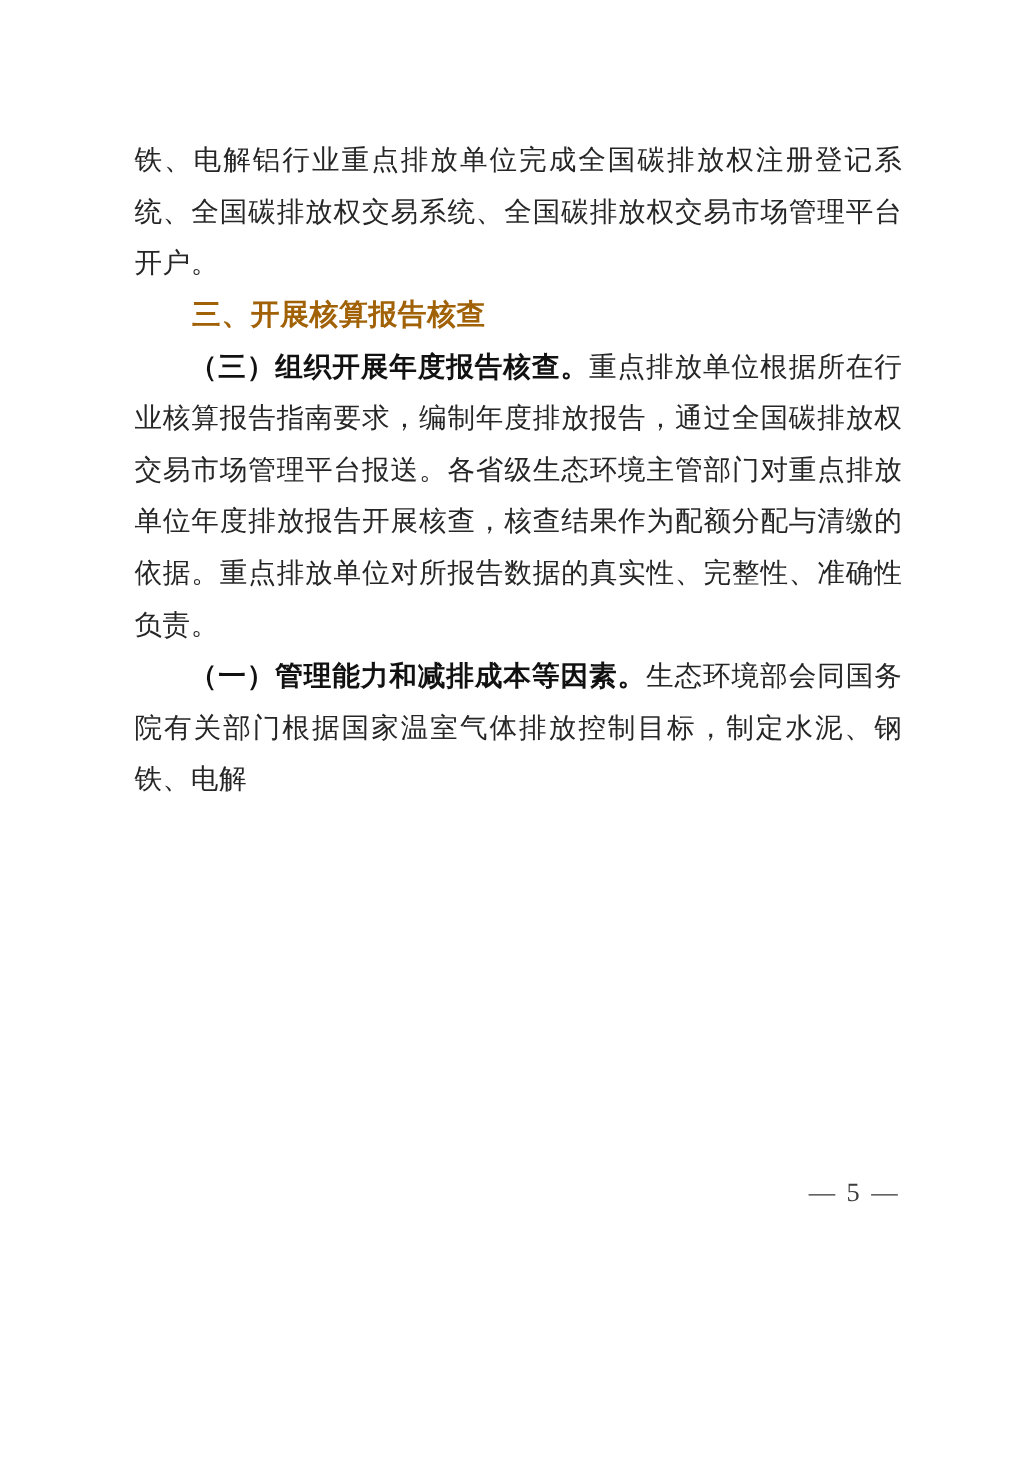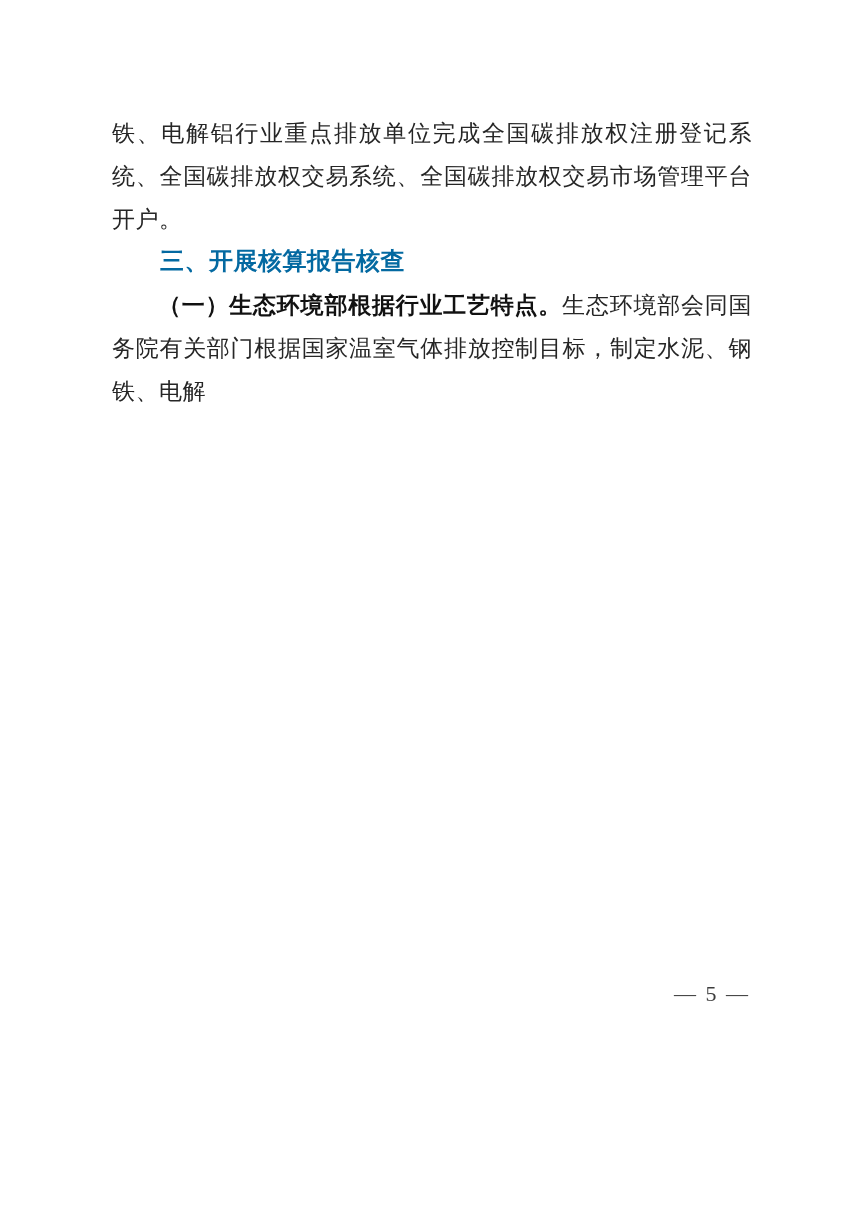--- a/index.html
+++ b/index.html
@@ -35,25 +35,25 @@
     text-indent: 2em;
   }
   .lead {
     font-weight: bold;
     color: #111111;
   }
   .section-heading {
     margin: 0;
     padding: 0;
     text-indent: 2em;
-    font-family: Liberation Mono, monospace;
+    font-family: Liberation Sans, sans-serif;
     font-weight: bold;
     font-size: 24px;
     line-height: 43px;
-    color: #0369a1;
+    color: #a16207;
     text-align: left;
   }
   .footer {
     position: absolute;
     right: 110px;
     bottom: 58px;
     font-size: 22px;
     line-height: 24px;
     color: #3c3c3c;
     font-family: "Liberation Serif", "DejaVu Serif", serif;
@@ -65,20 +65,21 @@
 
 <div class="page">
   <div class="content">
 
     <p><span>铁、电解铝行业重点排放单位完成全国碳排放权注册登记系统、全国碳排放权交易系统、全国碳排放权交易市场管理平台开户。</span></p>
 
     <p class="section-heading">三、开展核算报告核查</p>
 
 
 
+    <p class="para-indent"><span class="lead">（三）组织开展年度报告核查。</span><span>重点排放单位根据所在行业核算报告指南要求，编制年度排放报告，通过全国碳排放权交易市场管理平台报送。各省级生态环境主管部门对重点排放单位年度排放报告开展核查，核查结果作为配额分配与清缴的依据。重点排放单位对所报告数据的真实性、完整性、准确性负责。</span></p>
 
 
-    <p class="para-indent"><span class="lead">（一）生态环境部根据行业工艺特点。</span><span>生态环境部会同国务院有关部门根据国家温室气体排放控制目标，制定水泥、钢铁、电解</span></p>
+    <p class="para-indent"><span class="lead">（一）管理能力和减排成本等因素。</span><span>生态环境部会同国务院有关部门根据国家温室气体排放控制目标，制定水泥、钢铁、电解</span></p>
 
   </div>
 
   <div class="footer"><span>— 5 —</span></div>
 </div>
 
 </body></html>

